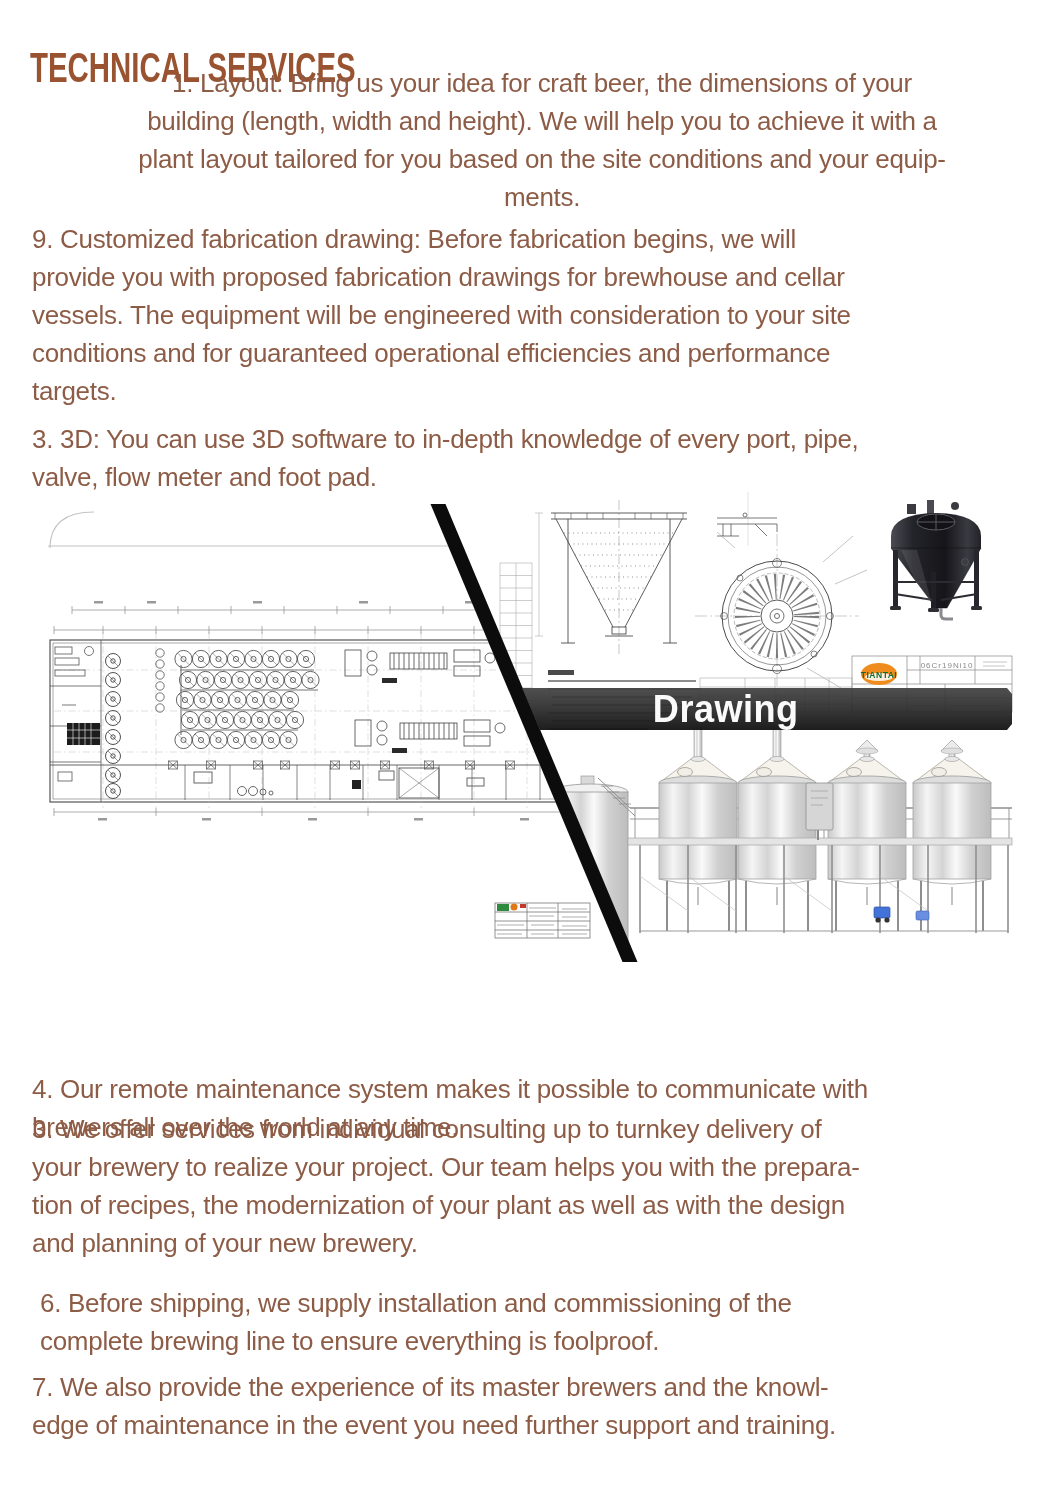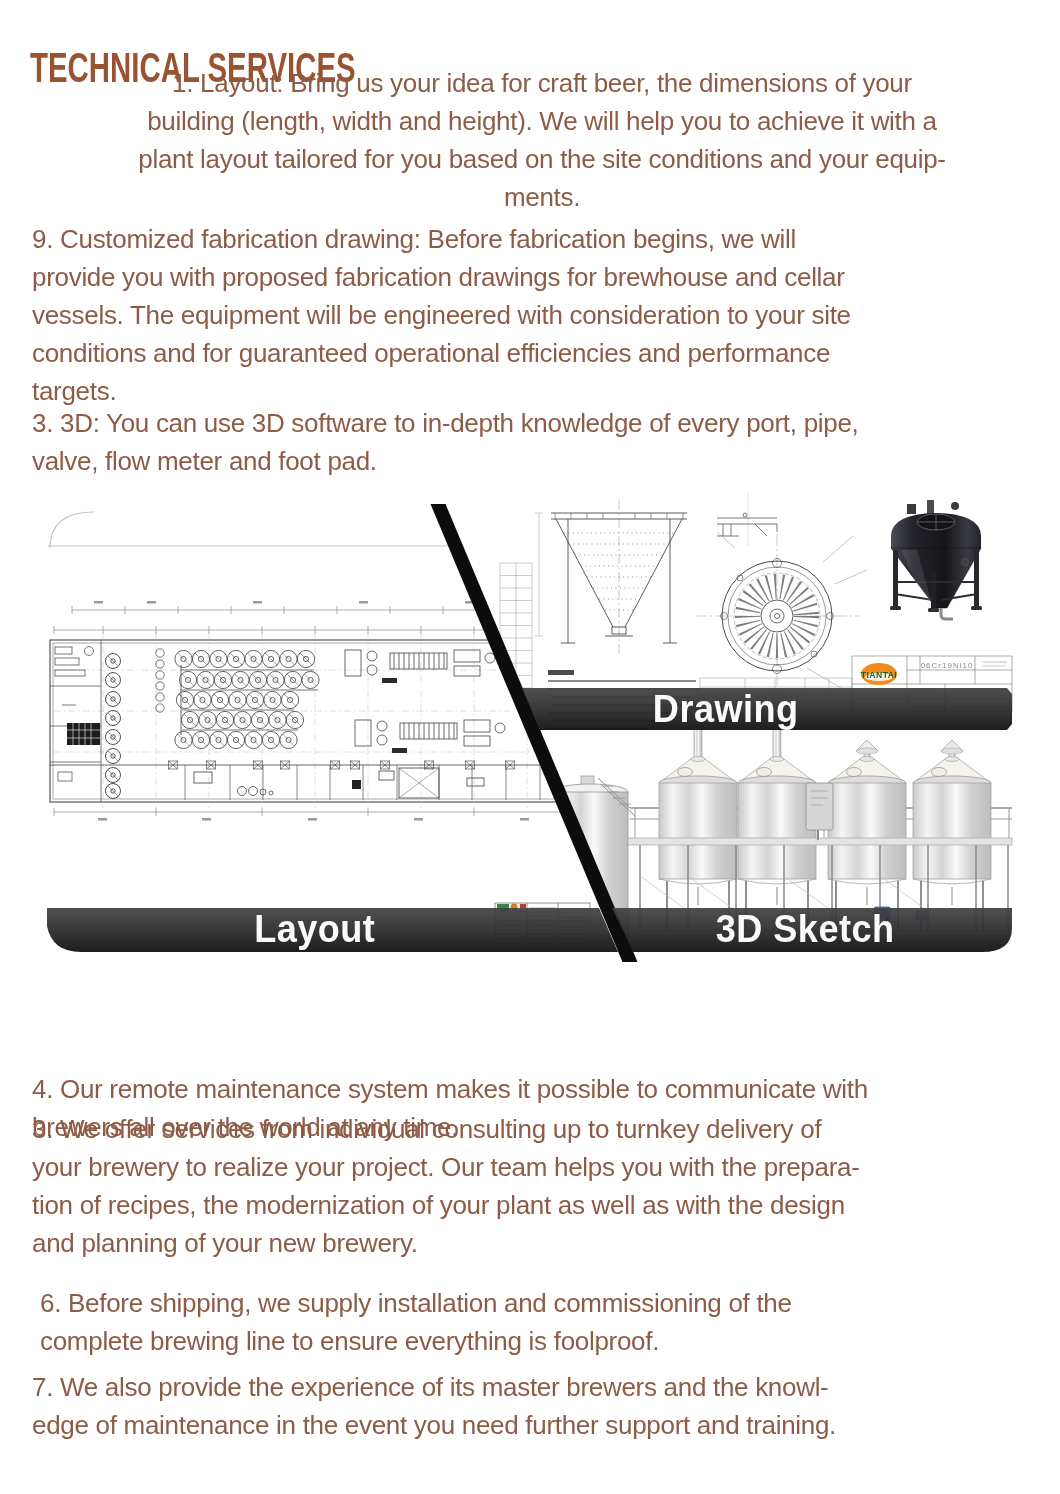--- a/index.html
+++ b/index.html
@@ -4,34 +4,34 @@
 <style>
   html,body{margin:0;padding:0;background:#fff;}
   body{width:1060px;height:1494px;position:relative;overflow:hidden;
        font-family:"Liberation Sans", sans-serif;}
   .page-title{position:absolute;left:30px;top:16px;
     font-size:42px;font-weight:700;color:#9a5331;letter-spacing:0;
     transform:scaleX(0.70);transform-origin:left top;white-space:pre;}
   .para{position:absolute;left:32px;width:1020px;
     font-size:26px;line-height:38px;color:#8d5c46;letter-spacing:-0.3px;
     white-space:pre;}
-  .p1{top:64px;text-align:center;} .p2{top:220px;} .p3{top:404px;}
+  .p1{top:64px;text-align:center;} .p2{top:220px;} .p3{top:420px;}
   .p4{top:1034px;margin-top:36px;} .p5{top:1110px;} .p6{top:1284px;margin-left:8px;} .p7{top:1368px;}
 
   .collage{position:absolute;left:0;top:488px;width:1060px;height:482px;}
   .card{position:absolute;z-index:1;}
   .plan-card{left:42px;top:12px;width:560px;height:444px;
     clip-path:polygon(0 0, 387px 0, 560px 413px, 560px 100%, 0 100%);}
   .draw-card{left:455px;top:0;width:558px;height:250px;
     clip-path:polygon(0 0, 100% 0, 100% 100%, 77px 100%, 0 72px);}
   .sketch-card{left:455px;top:238px;width:558px;height:244px;
     clip-path:polygon(81px 0, 100% 0, 100% 100%, 184px 100%);}
   .stripe-svg{position:absolute;left:0;top:0;z-index:2;}
 
-  .banner{position:absolute;z-index:3;display:flex;justify-content:center;
+  .banner{position:absolute;z-index:3;display:flex;align-items:center;justify-content:center;
     background:linear-gradient(180deg, rgba(66,66,66,.93) 0%, rgba(44,44,44,.94) 50%, rgba(20,20,20,.96) 100%);}
   .banner span{color:#fafafa;font-size:38px;font-weight:700;letter-spacing:.5px;
     transform:scaleX(.95);white-space:pre;}
   .banner-drawing{left:515px;top:200px;width:497px;height:42px;padding-right:0;
     clip-path:polygon(7px 0, calc(100% - 5px) 0, 100% 6px, 100% calc(100% - 6px), calc(100% - 5px) 100%, 25px 100%);}
   .banner-drawing span{margin-right:75px;}
   .banner-layout{left:47px;top:420px;width:571px;height:44px;
     clip-path:path('M0 0 L552 0 L571 44 L34 44 Q5 44 0 18 Z');}
   .banner-layout span{margin-right:35px;}
   .banner-sketch{left:612px;top:420px;width:400px;height:44px;
@@ -431,19 +431,13 @@
     </svg>
   </div>
 
   <svg class="stripe-svg" width="1060" height="482" viewBox="0 0 1060 482" xmlns="http://www.w3.org/2000/svg">
     <polygon points="430.5,16 445.5,16 637.5,474 622.5,474" fill="#0c0c0c"></polygon>
   </svg>
 
   <div class="banner banner-drawing">
     <span>Drawing</span>
   </div>
-  <div class="banner banner-layout">
-    <span>Layout</span>
-  </div>
-  <div class="banner banner-sketch">
-    <span>3D Sketch</span>
-  </div>
 </div>
 
 </body></html>

